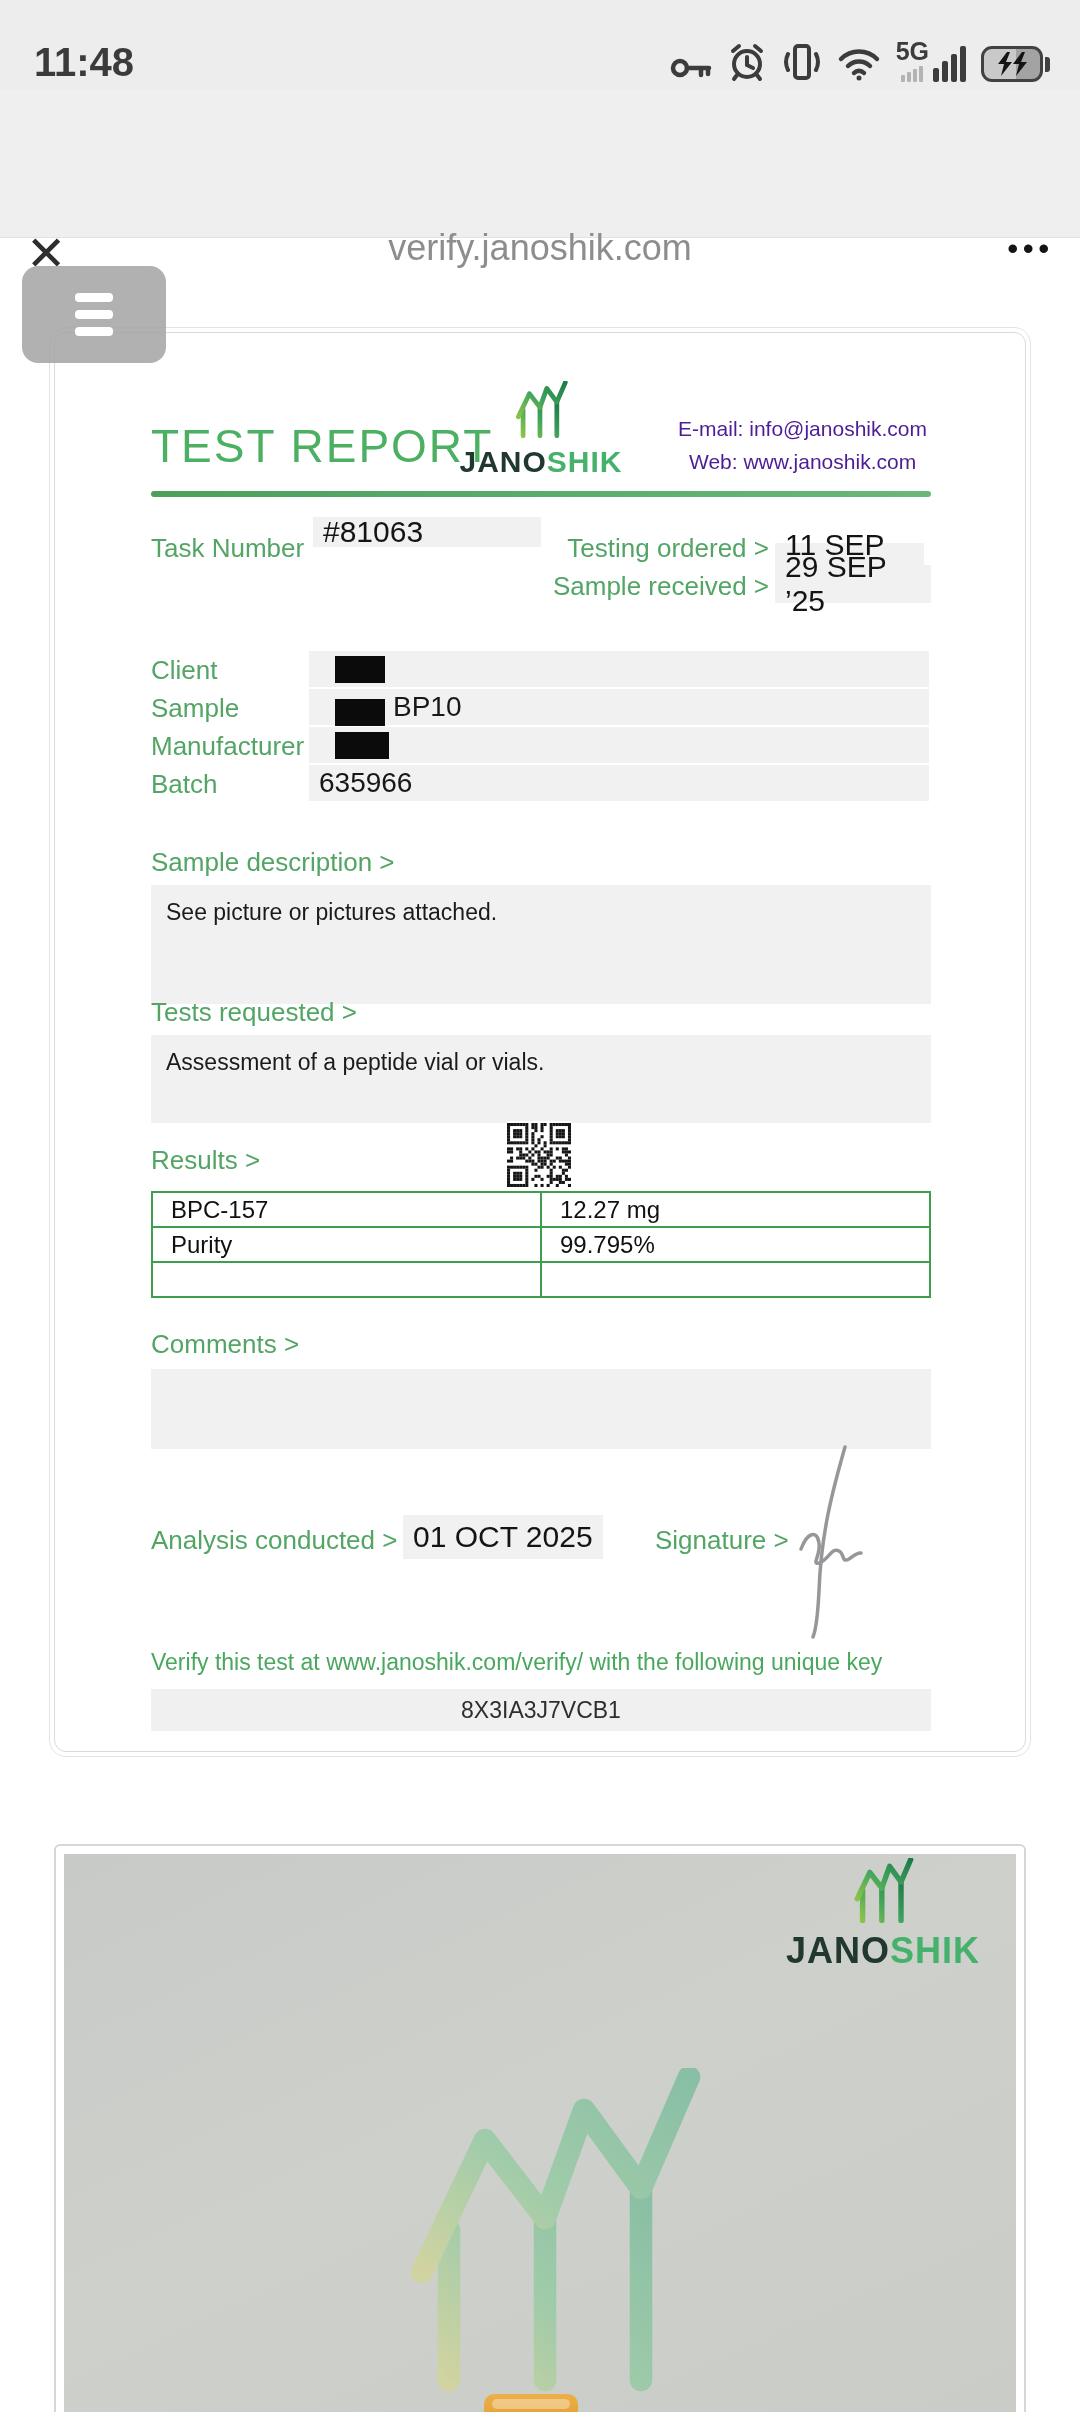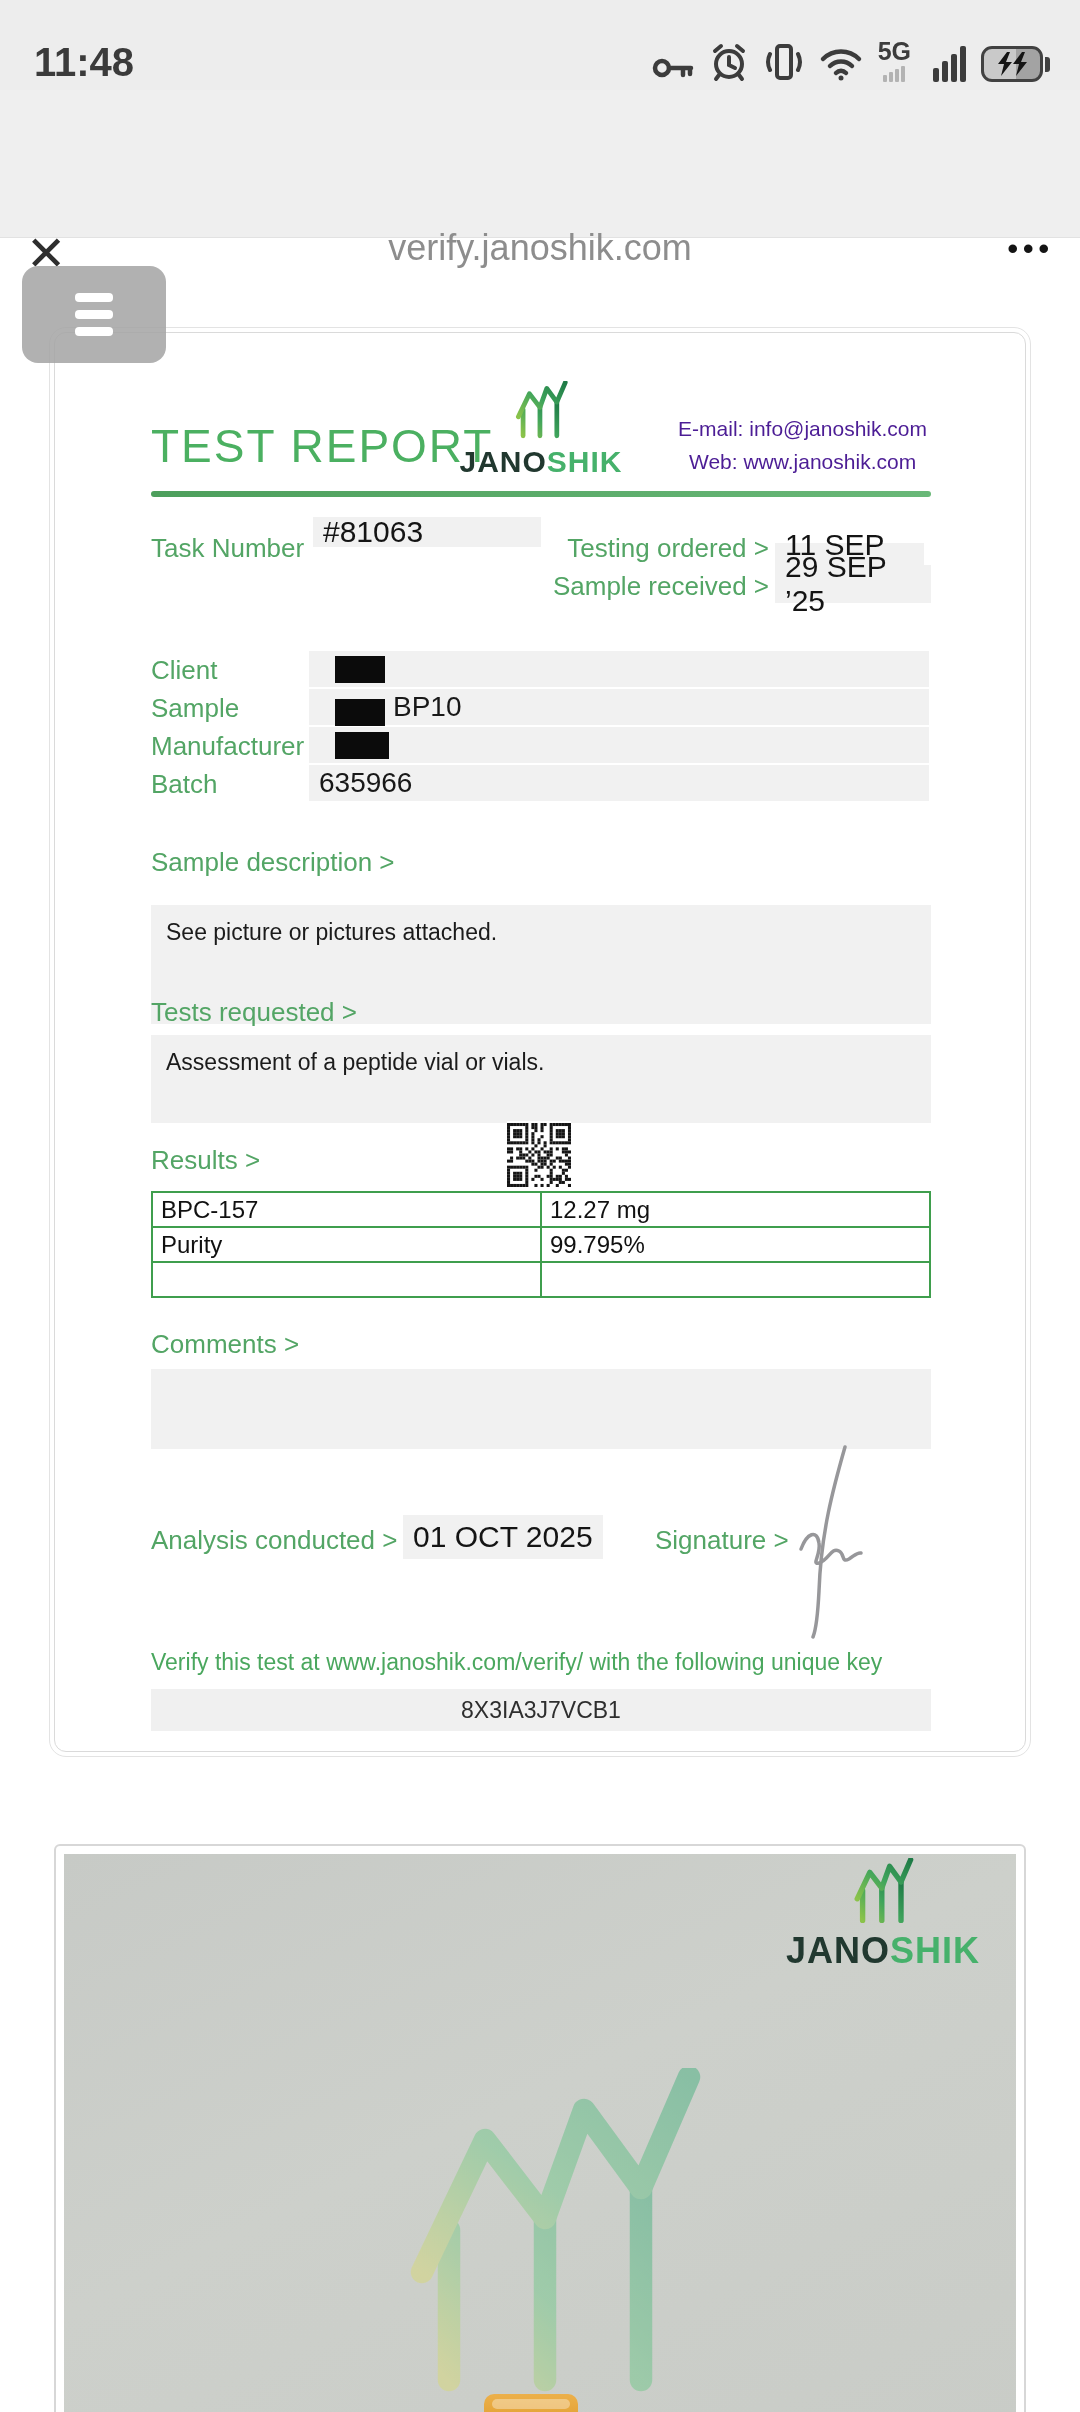--- a/index.html
+++ b/index.html
@@ -6,21 +6,21 @@
   html,body{width:1080px;height:2412px;overflow:hidden}
   body{font-family:"Liberation Sans",sans-serif;background:#fff}
   .screen{position:relative;width:1080px;height:2412px;background:#fff;overflow:hidden}
 
   
   .statusbar{position:absolute;top:0;left:0;right:0;height:90px;background:#ededed;
     display:flex;align-items:flex-end;justify-content:space-between;padding:0 30px 8px 34px}
   .sb-time{font-size:40px;font-weight:600;color:#3b3b3b;line-height:1}
   .sb-icons{display:flex;align-items:flex-end;gap:15px}
   .sb-icons svg{display:block}
-  .sb-sig{display:flex;align-items:flex-end;gap:22px}
+  .sb-sig{display:flex;align-items:flex-end;gap:4px}
   .sb-5gcol{display:flex;flex-direction:column;align-items:center;line-height:1}
   .sb-5g{font-size:25px;font-weight:700;color:#3c3c3c}
   .minibars{display:flex;align-items:flex-end;gap:2px;margin-top:2px;opacity:.45}
   .minibars i{display:block;width:4px;background:#6e6e6e;border-radius:1px}
   .bars{display:flex;align-items:flex-end;gap:3px}
   .bars i{display:block;width:6px;background:#3c3c3c;border-radius:2px}
   .battery{display:flex;align-items:center}
   .bat-body{width:62px;height:36px;border:3px solid #414141;border-radius:11px;
     background:linear-gradient(90deg,#c9c9c9 0 58%,#a3a3a3 58% 100%);
     display:flex;align-items:center;justify-content:center}
@@ -53,21 +53,21 @@
 
   .lab{position:absolute;font-size:26px;color:#53a565}
   .lab-r{text-align:right}
   .gbox{position:absolute;background:#f1f1f1;display:flex;align-items:center}
   .val{font-size:28px;color:#181818;padding-left:10px}
   .val-b{font-size:30px;color:#141414;padding-left:10px}
   .redact{position:absolute;background:#0b0b0b}
   .tbox{position:absolute;left:96px;width:780px;background:#f1f1f1;font-size:23px;color:#1b1b1b;padding:13px 15px;line-height:1.3}
 
   .rtable{position:absolute;left:96px;top:858px;width:780px;border-collapse:collapse}
-  .rtable td{border:2px solid #3f9e4d;height:35px;font-size:24px;color:#111;padding-left:8px;background:#fff}
+  .rtable td{border:2px solid #3f9e4d;height:35px;font-size:24px;color:#111;padding-left:18px;background:#fff}
   .rtable td:first-child{width:50%}
 
   .qr{position:absolute;left:452px;top:788px;width:64px;height:68px;background:#fff}
   .qr svg{width:100%;height:100%;fill:#151515}
 
   .sig-svg{position:absolute;left:712px;top:1108px}
   .verify{position:absolute;left:96px;top:1316px;width:780px;font-size:23px;color:#4aa75e}
   .keybox{position:absolute;left:96px;top:1356px;width:780px;height:42px;background:#f0f0f0;
     display:flex;align-items:center;justify-content:center;font-size:23px;color:#2e2e2e}
 
@@ -229,21 +229,21 @@
       <span class="val"></span>
     </div>
     <div class="redact" style="left:280px;top:399px;width:54px;height:27px"></div>
 
     <div class="lab" style="left:96px;top:436px">Batch</div>
     <div class="gbox" style="left:254px;top:432px;width:620px;height:36px">
       <span class="val">635966</span>
     </div>
 
     <div class="lab" style="left:96px;top:514px">Sample description &gt;</div>
-    <div class="tbox" style="top:572px;height:119px">See picture or pictures attached.</div>
+    <div class="tbox" style="top:552px;height:119px">See picture or pictures attached.</div>
 
     <div class="lab" style="left:96px;top:664px">Tests requested &gt;</div>
     <div class="tbox" style="top:702px;height:88px">Assessment of a peptide vial or vials.</div>
 
     <div class="lab" style="left:96px;top:812px">Results &gt;</div>
     <div class="qr"><svg viewBox="0 0 21 21">
           <rect x="0" y="0" width="1" height="1"></rect>
           <rect x="1" y="0" width="1" height="1"></rect>
           <rect x="2" y="0" width="1" height="1"></rect>
           <rect x="3" y="0" width="1" height="1"></rect>

